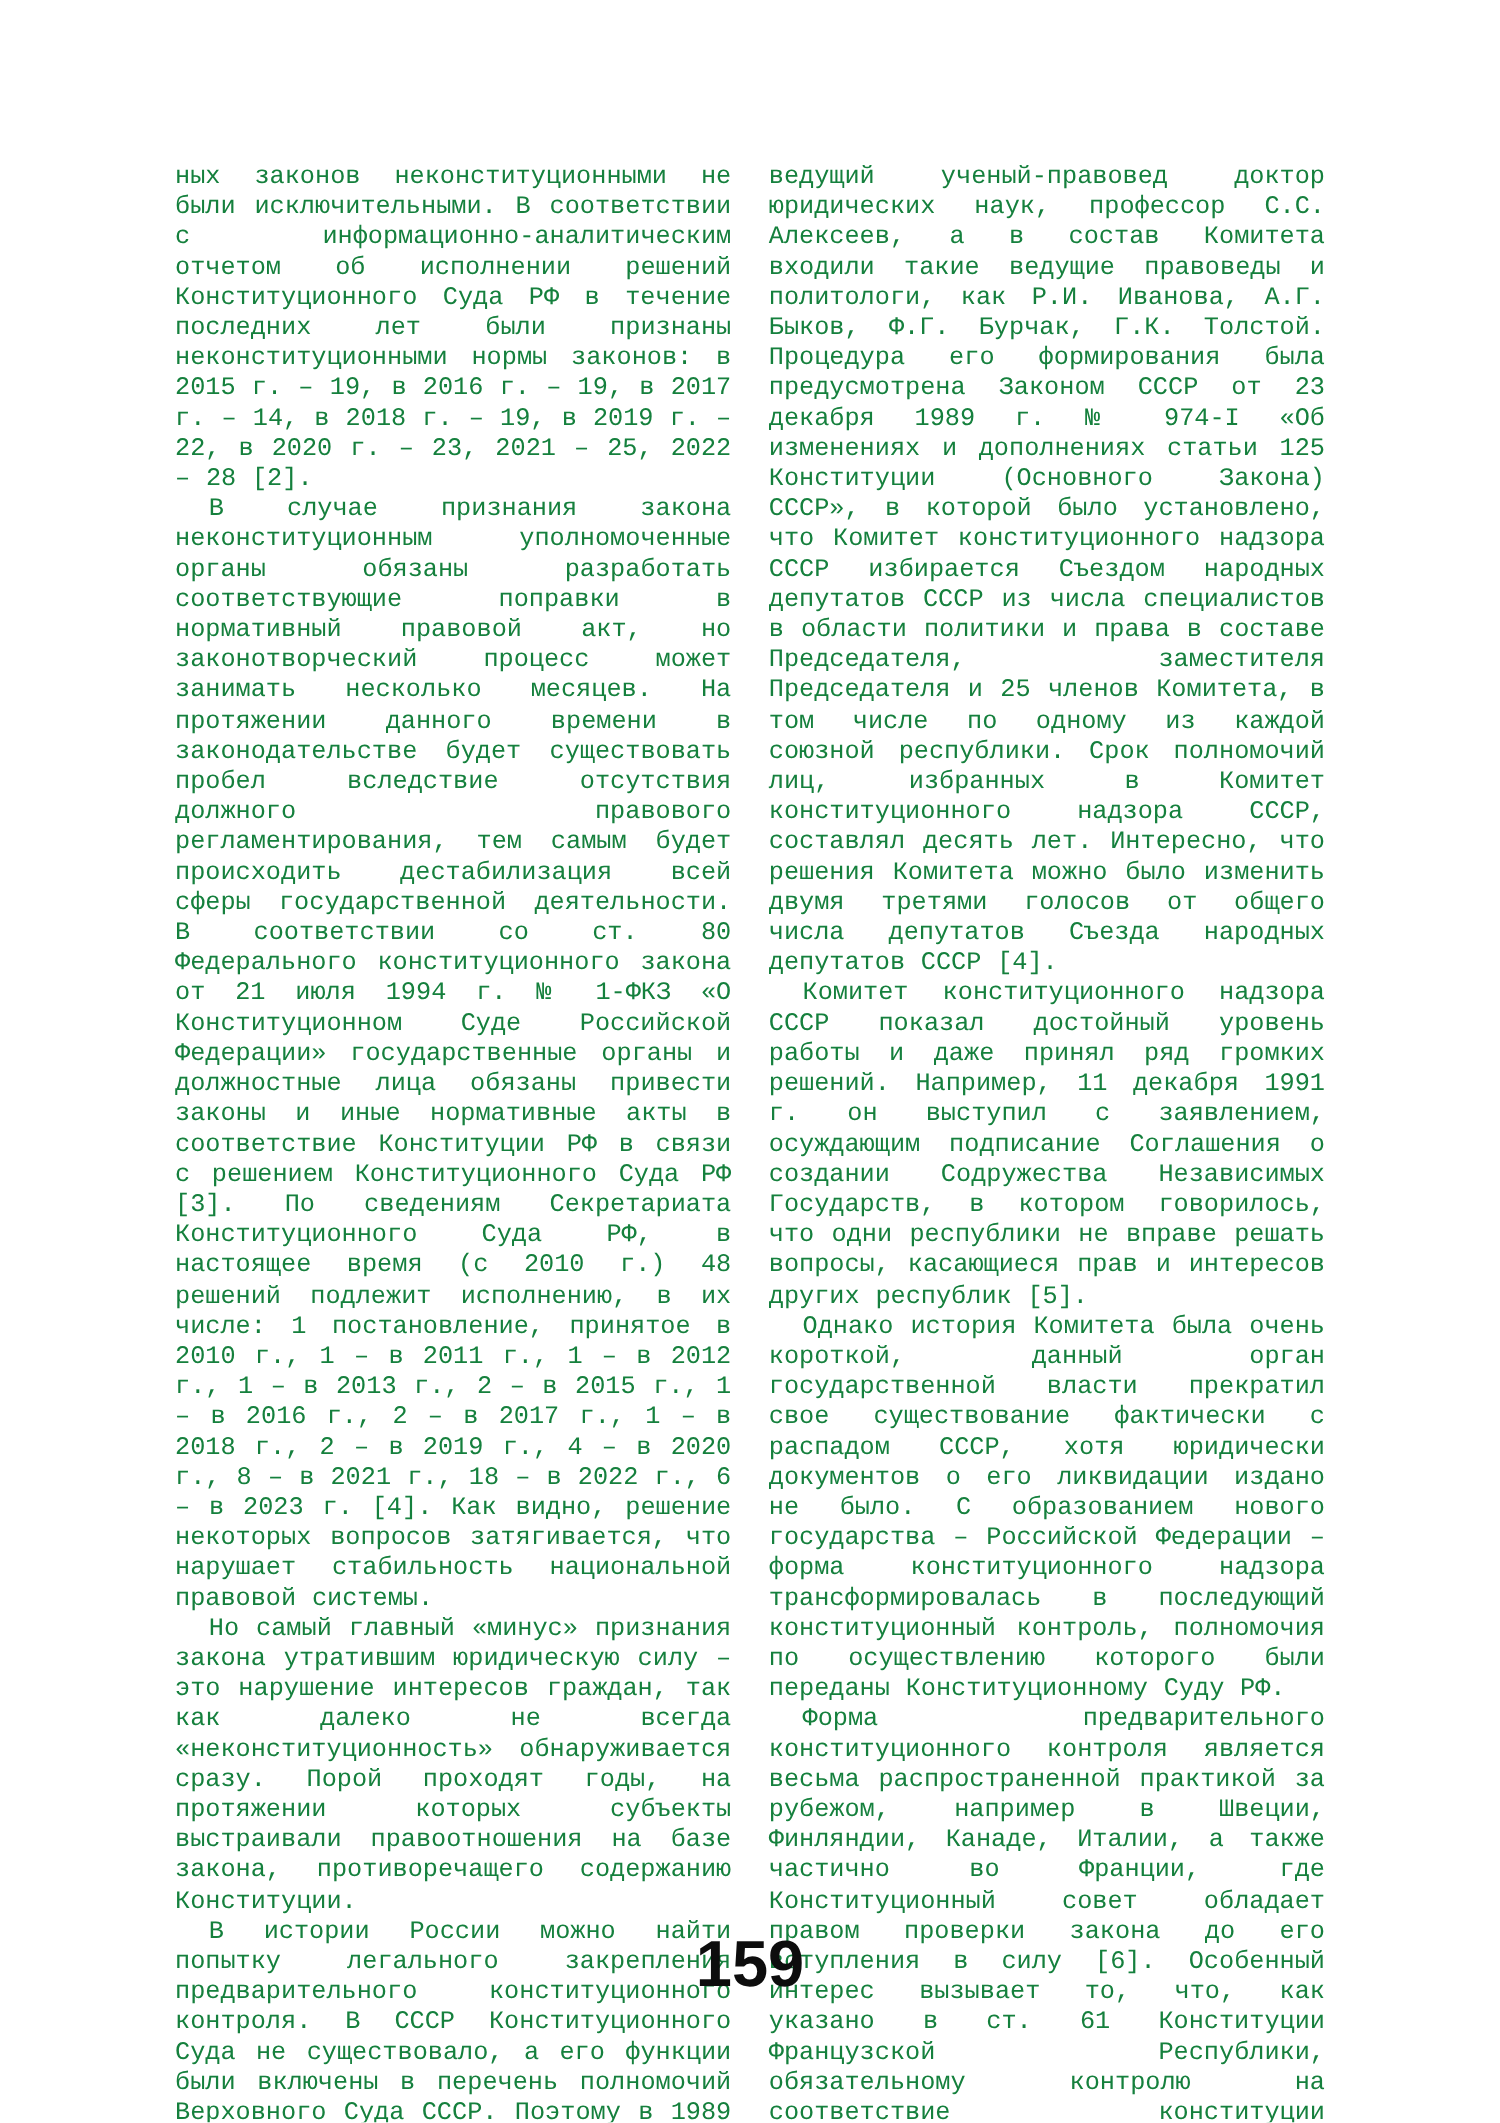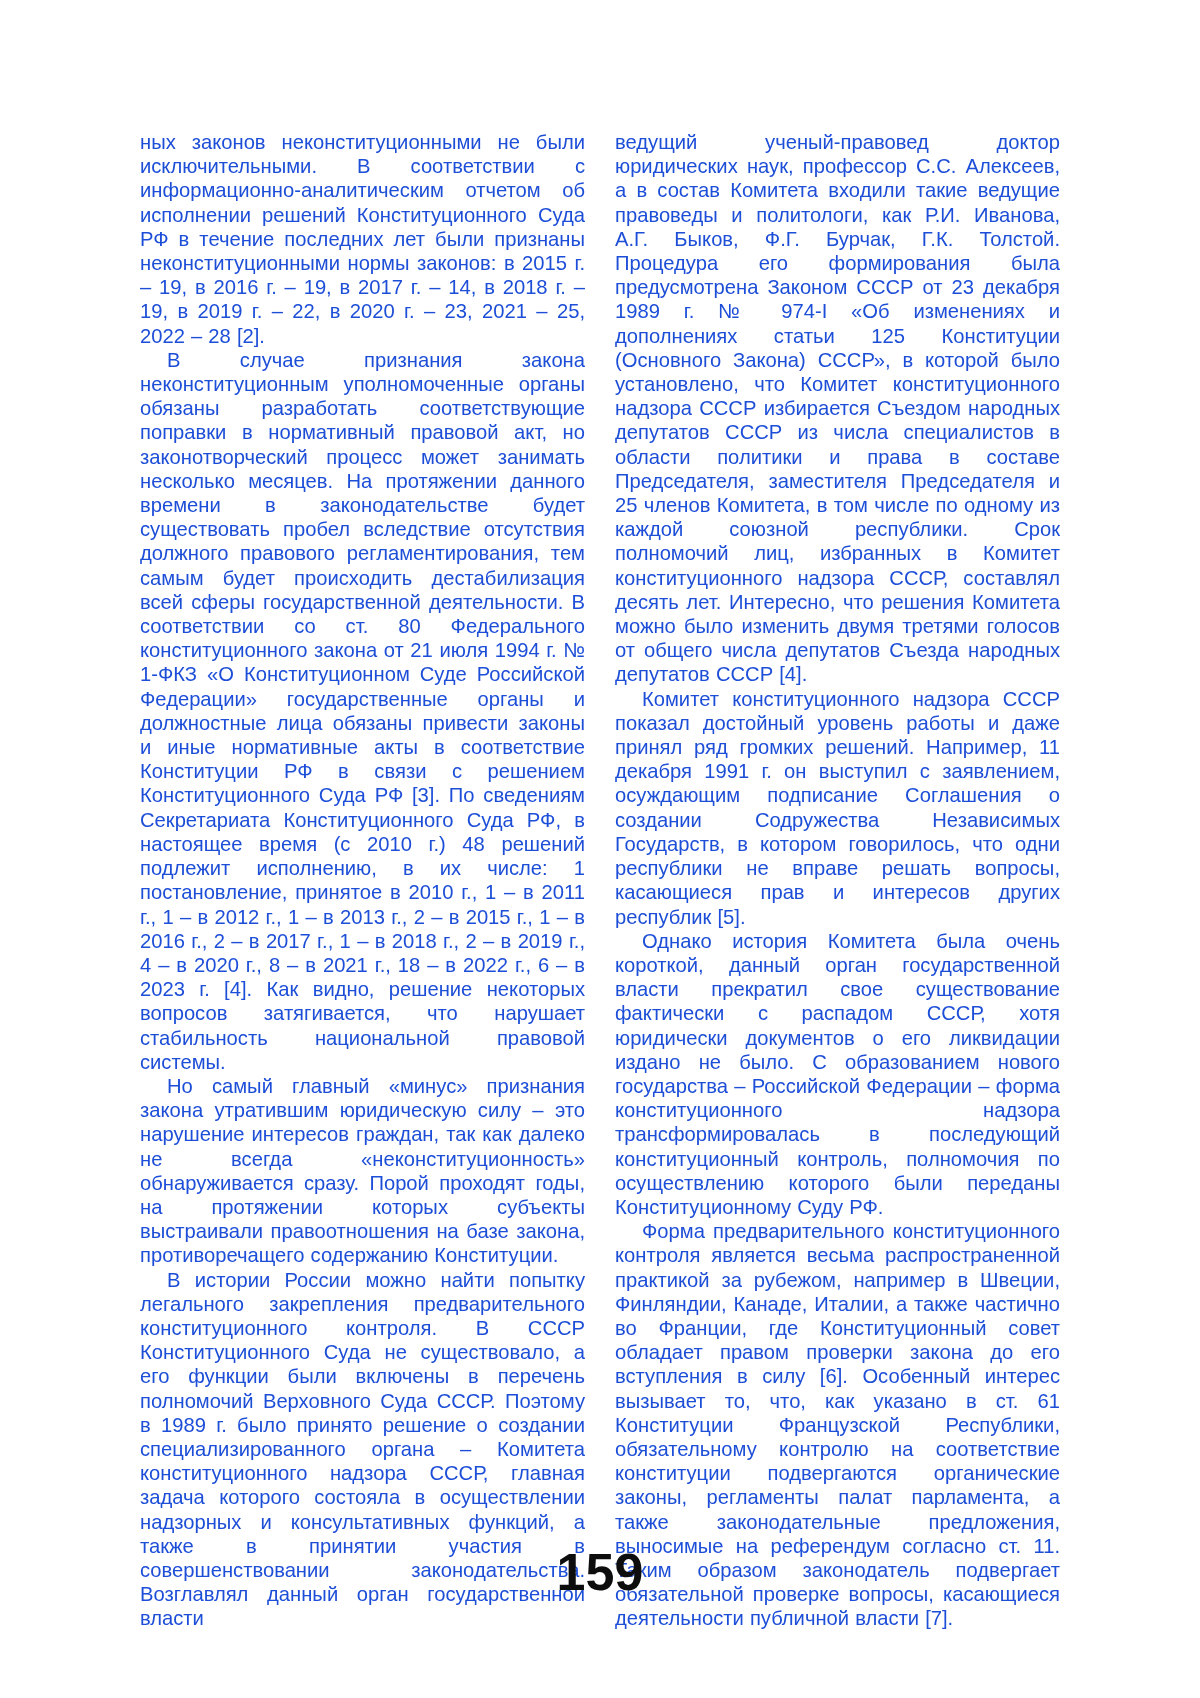--- a/index.html
+++ b/index.html
@@ -41,24 +41,25 @@
     gap: 30px;
   }
   .col {
     width: 445px;
   }
   .para {
     margin: 0;
     font-size: 20.2px;
     line-height: 24.2px;
     text-align: justify;
-    color: #1d4ed8;
+    color: #15803d;
     hyphens: auto;
     -webkit-hyphens: auto;
     word-spacing: 0.5px;
+    font-family: Liberation Mono, monospace;
   }
   .para.indent {
     text-indent: 27px;
   }
   .page-number {
     position: absolute;
     left: 140px;
     top: 1542px;
     width: 920px;
     text-align: center;

